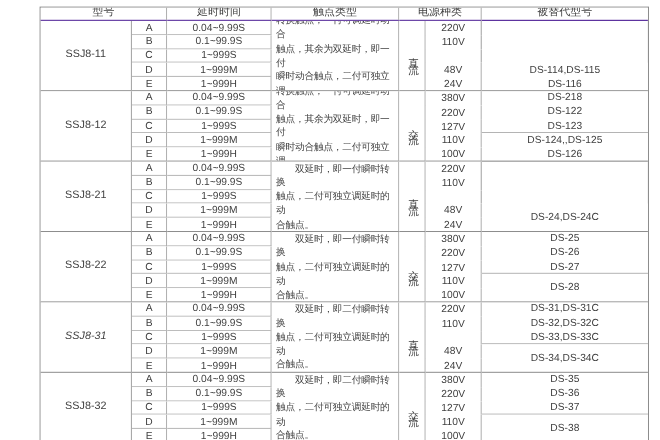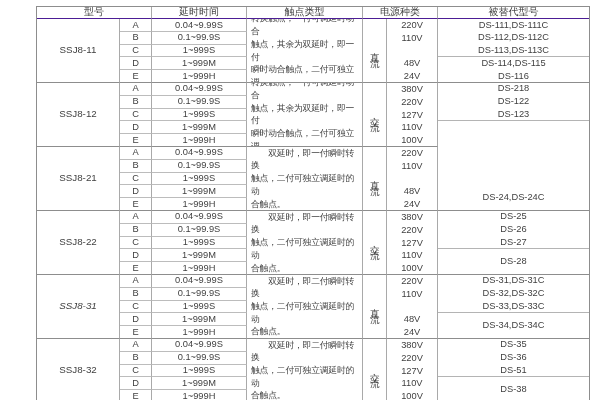--- a/index.html
+++ b/index.html
@@ -82,23 +82,20 @@
   <div class="cell ptype grp-last" style="grid-row: 2 / span 5;">
     <span class="vtext">直流</span>
   </div>
 
   <div class="cell volt" style="grid-row: 2 / span 1;">220V</div>
   <div class="cell volt" style="grid-row: 3 / span 1;">110V</div>
   <div class="cell volt" style="grid-row: 4 / span 1;"></div>
   <div class="cell volt" style="grid-row: 5 / span 1;">48V</div>
   <div class="cell volt grp-last" style="grid-row: 6 / span 1;">24V</div>
 
-  <div class="cell rep rep-top" style="grid-row: 2 / span 3;">DS-111,DS-111C
-DS-112,DS-112C
-DS-113,DS-113C</div>
   <div class="cell rep rep-bot grp-last" style="grid-row: 5 / span 2;">DS-114,DS-115
 DS-116</div>
 
   <div class="cell model grp-last" style="grid-row: 7 / span 5;">SSJ8-12</div>
 
   <div class="cell letter" style="grid-row: 7 / span 1;">A</div>
   <div class="cell delay" style="grid-row: 7 / span 1;">0.04~9.99S</div>
   <div class="cell letter" style="grid-row: 8 / span 1;">B</div>
   <div class="cell delay" style="grid-row: 8 / span 1;">0.1~99.9S</div>
   <div class="cell letter" style="grid-row: 9 / span 1;">C</div>
@@ -120,20 +117,22 @@
 
   <div class="cell volt" style="grid-row: 7 / span 1;">380V</div>
   <div class="cell volt" style="grid-row: 8 / span 1;">220V</div>
   <div class="cell volt" style="grid-row: 9 / span 1;">127V</div>
   <div class="cell volt" style="grid-row: 10 / span 1;">110V</div>
   <div class="cell volt grp-last" style="grid-row: 11 / span 1;">100V</div>
 
   <div class="cell rep rep-top" style="grid-row: 7 / span 3;">DS-218
 DS-122
 DS-123</div>
+  <div class="cell rep rep-bot grp-last" style="grid-row: 10 / span 2;">DS-124,,DS-125
+DS-126</div>
 
   <div class="cell model grp-last" style="grid-row: 12 / span 5;">SSJ8-21</div>
 
   <div class="cell letter" style="grid-row: 12 / span 1;">A</div>
   <div class="cell delay" style="grid-row: 12 / span 1;">0.04~9.99S</div>
   <div class="cell letter" style="grid-row: 13 / span 1;">B</div>
   <div class="cell delay" style="grid-row: 13 / span 1;">0.1~99.9S</div>
   <div class="cell letter" style="grid-row: 14 / span 1;">C</div>
   <div class="cell delay" style="grid-row: 14 / span 1;">1~999S</div>
   <div class="cell letter" style="grid-row: 15 / span 1;">D</div>
@@ -243,15 +242,15 @@
   </div>
 
   <div class="cell volt" style="grid-row: 27 / span 1;">380V</div>
   <div class="cell volt" style="grid-row: 28 / span 1;">220V</div>
   <div class="cell volt" style="grid-row: 29 / span 1;">127V</div>
   <div class="cell volt" style="grid-row: 30 / span 1;">110V</div>
   <div class="cell volt grp-last" style="grid-row: 31 / span 1;">100V</div>
 
   <div class="cell rep rep-top" style="grid-row: 27 / span 3;">DS-35
 DS-36
-DS-51</div>
+DS-37</div>
   <div class="cell rep rep-bot grp-last" style="grid-row: 30 / span 2;">DS-38</div>
 </div>
 
 </body></html>

